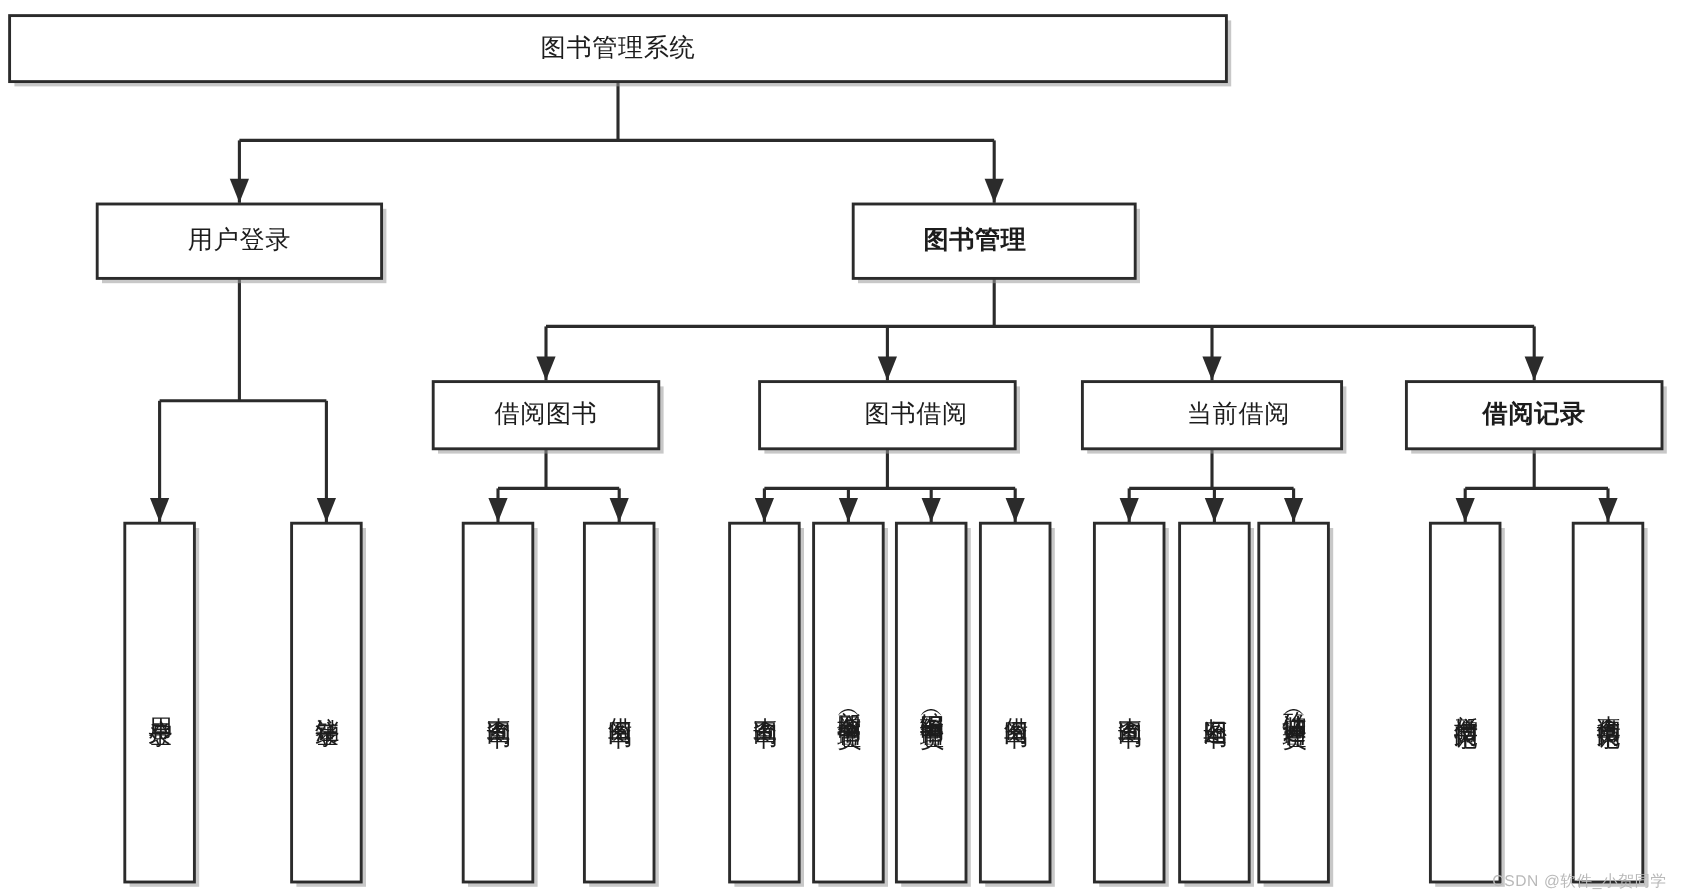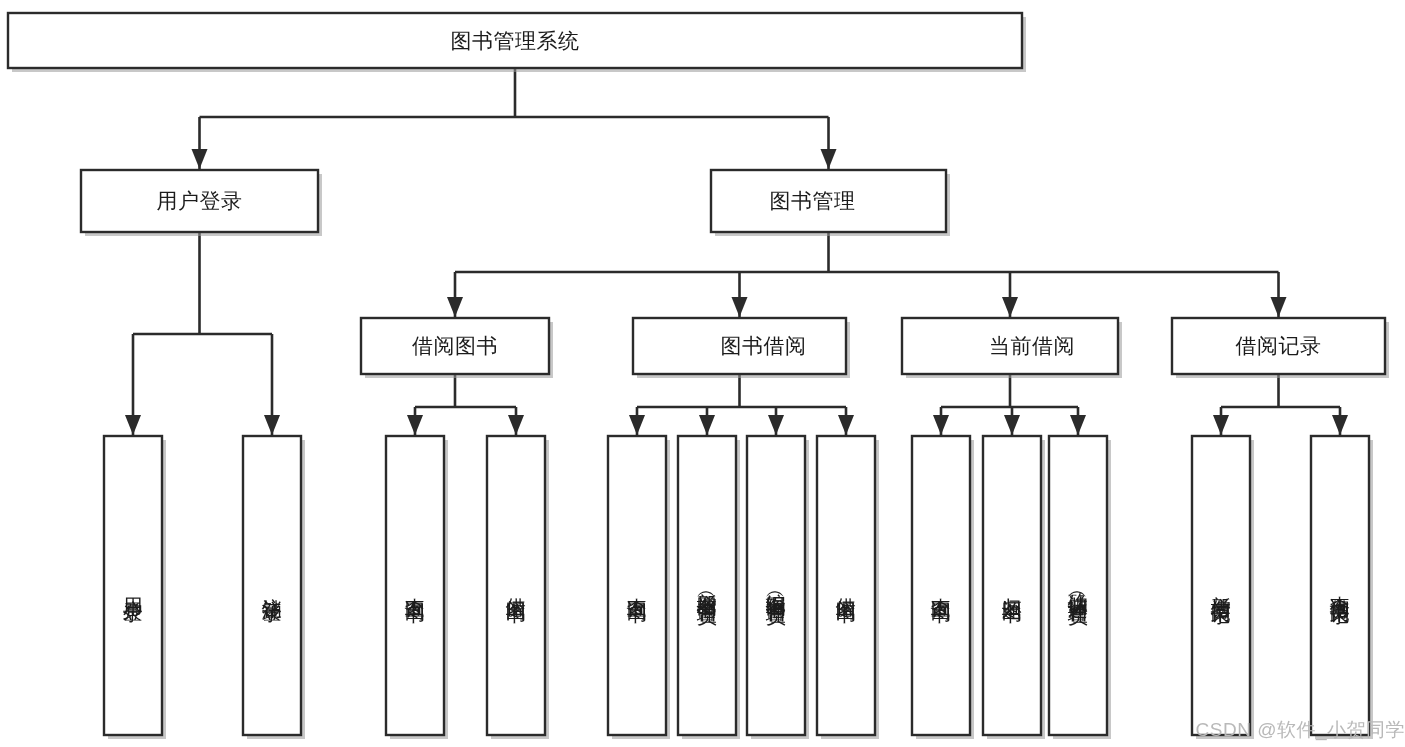--- a/index.html
+++ b/index.html
@@ -57,24 +57,24 @@
   }
   .node-label.vertical {
     writing-mode: vertical-rl;
     text-orientation: upright;
     font-size: 20px;
     letter-spacing: 2px;
     white-space: nowrap;
   }
   .watermark {
     position: absolute;
-    right: 0;
+    right: 16px;
     bottom: 4px;
     font-family: "Liberation Sans", "DejaVu Sans", sans-serif;
-    font-size: 19px;
+    font-size: 13px;
     color: #b9b9b9;
     letter-spacing: 0.5px;
     white-space: nowrap;
     margin-top: 47px;
   }
 </style>
 </head>
 <body>
 
 <div id="diagram-root">
@@ -174,25 +174,25 @@
         <rect x="1196" y="440" width="58" height="299" class="node-shadow"></rect>
         <rect x="1192" y="436" width="58" height="299" class="node-box"></rect>
         <rect x="1315" y="440" width="58" height="299" class="node-shadow"></rect>
         <rect x="1311" y="436" width="58" height="299" class="node-box"></rect>
       </g>
   </svg>
 
   <div id="labels-layer">
       <div class="node-label" style="left: 8px; top: 13px; width: 1014px; height: 55px;">图书管理系统</div>
       <div class="node-label" style="left: 81px; top: 170px; width: 237px; height: 62px;">用户登录</div>
-      <div class="node-label" style="left: 711px; top: 170px; width: 203px; height: 62px;">图书管理</div>
+      <div class="node-label" style="left: 711px; top: 170px; width: 203px; height: 62px; font-weight: bold;">图书管理</div>
       <div class="node-label" style="left: 361px; top: 318px; width: 188px; height: 56px;">借阅图书</div>
       <div class="node-label" style="left: 633px; top: 318px; width: 213px; height: 56px; padding-left: 24px;">图书借阅</div>
       <div class="node-label" style="left: 902px; top: 318px; width: 260px; height: 56px;">当前借阅</div>
-      <div class="node-label" style="left: 1172px; top: 318px; width: 213px; height: 56px;">借阅记录</div>
+      <div class="node-label" style="left: 1172px; top: 318px; width: 213px; height: 56px; font-weight: bold;">借阅记录</div>
       <div class="node-label vertical" style="left: 104px; top: 436px; width: 58px; height: 299px;">用户登录</div>
       <div class="node-label vertical" style="left: 243px; top: 436px; width: 58px; height: 299px;">注销登录</div>
       <div class="node-label vertical" style="left: 386px; top: 436px; width: 58px; height: 299px;">查询图书</div>
       <div class="node-label vertical" style="left: 487px; top: 436px; width: 58px; height: 299px;">借阅图书</div>
       <div class="node-label vertical" style="left: 608px; top: 436px; width: 58px; height: 299px;">查询图书</div>
       <div class="node-label vertical" style="left: 678px; top: 436px; width: 58px; height: 299px;">新增图书（管理员）</div>
       <div class="node-label vertical" style="left: 747px; top: 436px; width: 58px; height: 299px;">编辑图书（管理员）</div>
       <div class="node-label vertical" style="left: 817px; top: 436px; width: 58px; height: 299px;">借阅图书</div>
       <div class="node-label vertical" style="left: 912px; top: 436px; width: 58px; height: 299px;">查询图书</div>
       <div class="node-label vertical" style="left: 983px; top: 436px; width: 58px; height: 299px;">归还图书</div>

